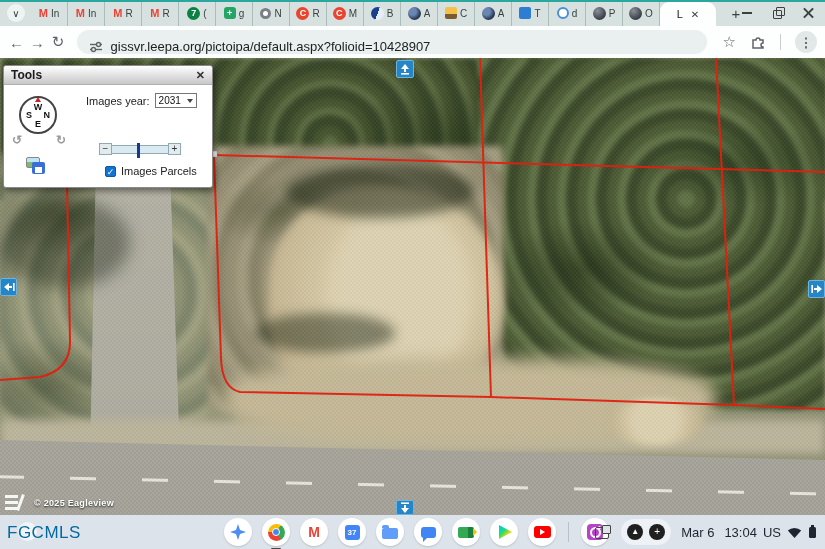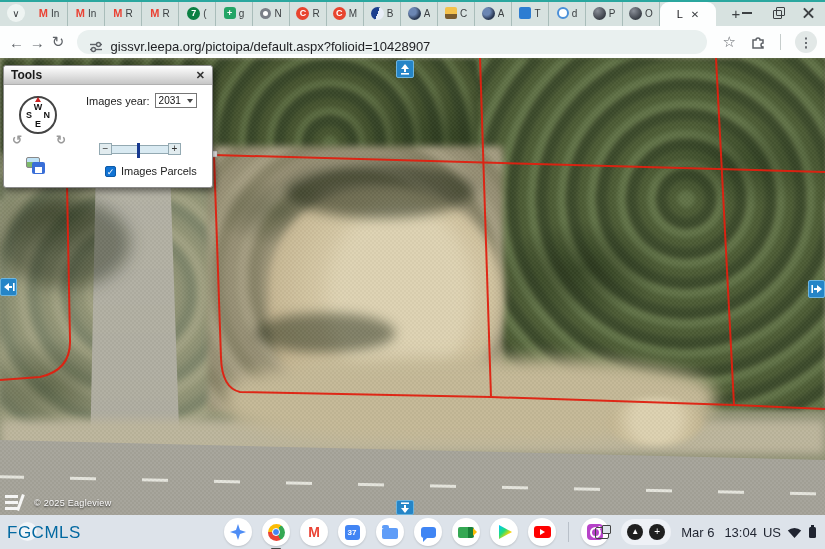--- a/index.html
+++ b/index.html
@@ -103,21 +103,21 @@
 
   .pan { position:absolute; width:18px; height:18px; background:#2585c7; border:1px solid #6db4dd;
          border-radius:2px; display:flex; align-items:center; justify-content:center; }
   .pan svg { display:block; }
 
   .attrib { position:absolute; left:5px; top:437px; display:flex; align-items:center; gap:5px; }
   .ev-logo { width:24px; height:15px; position:relative; opacity:.9; }
   .ev-logo::before { content:""; position:absolute; left:0; top:0; width:13px; height:15px;
       background:linear-gradient(#fff 0 3px, transparent 3px 6px, #fff 6px 9px, transparent 9px 12px, #fff 12px 15px); }
   .ev-logo::after { content:""; position:absolute; left:14px; top:-1px; width:3px; height:17px; background:#fff; transform:rotate(20deg); }
-  .attrib-text { font-size:9px; font-weight:normal; color:#fff; text-shadow:0 1px 2px rgba(0,0,0,.8); letter-spacing:.3px; }
+  .attrib-text { font-size:9px; font-weight:bold; color:#fff; text-shadow:0 1px 2px rgba(0,0,0,.8); letter-spacing:.3px; }
 
   
   .tools { position:absolute; left:3px; top:7px; width:210px; height:123px; background:#fff;
            border:1px solid #8a8a8a; box-shadow:2px 3px 6px rgba(0,0,0,.45); border-radius:3px; }
   .tools-header { height:19px; background:linear-gradient(#ffffff,#c7c7c7); border-bottom:1px solid #b0b0b0;
                   display:flex; align-items:center; padding:0 7px; border-radius:3px 3px 0 0; }
   .tools-title { font-size:12px; font-weight:bold; color:#1a1a1a; }
   .tools-close { margin-left:auto; font-size:11px; font-weight:bold; color:#333; }
   .tools-body { position:relative; height:104px; }
   .compass { position:absolute; left:12px; top:8px; width:46px; height:46px; }

